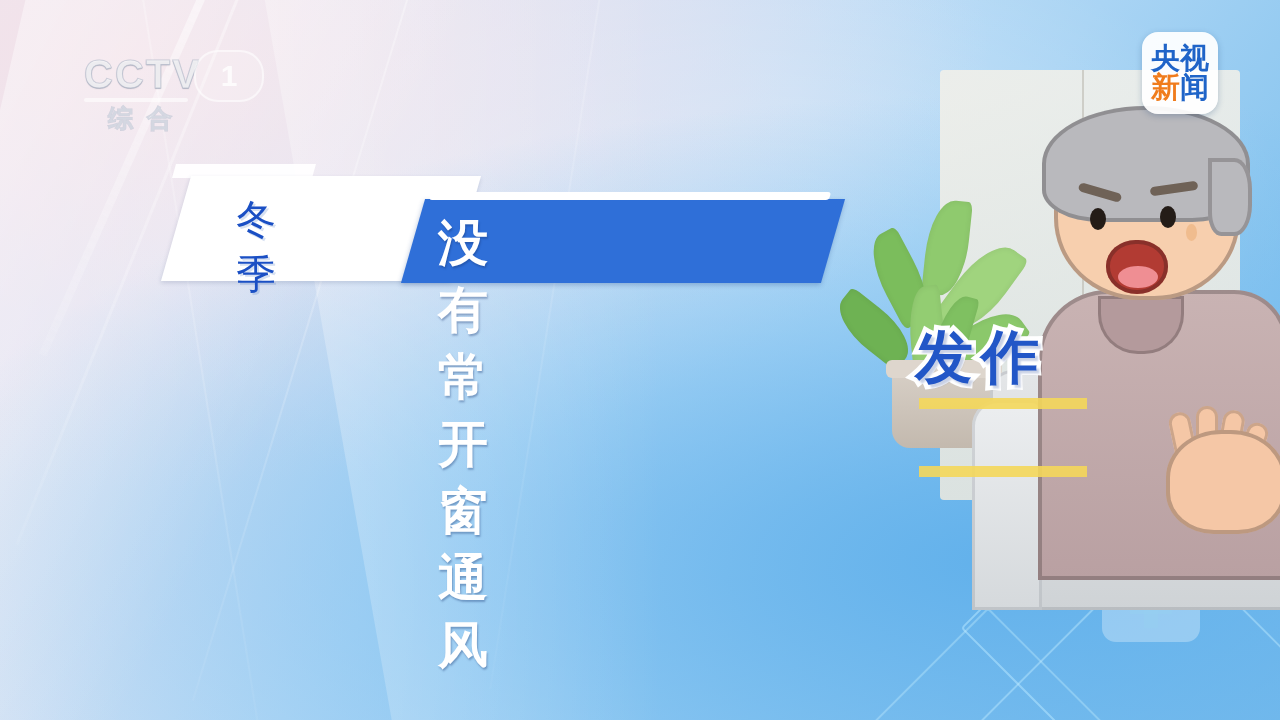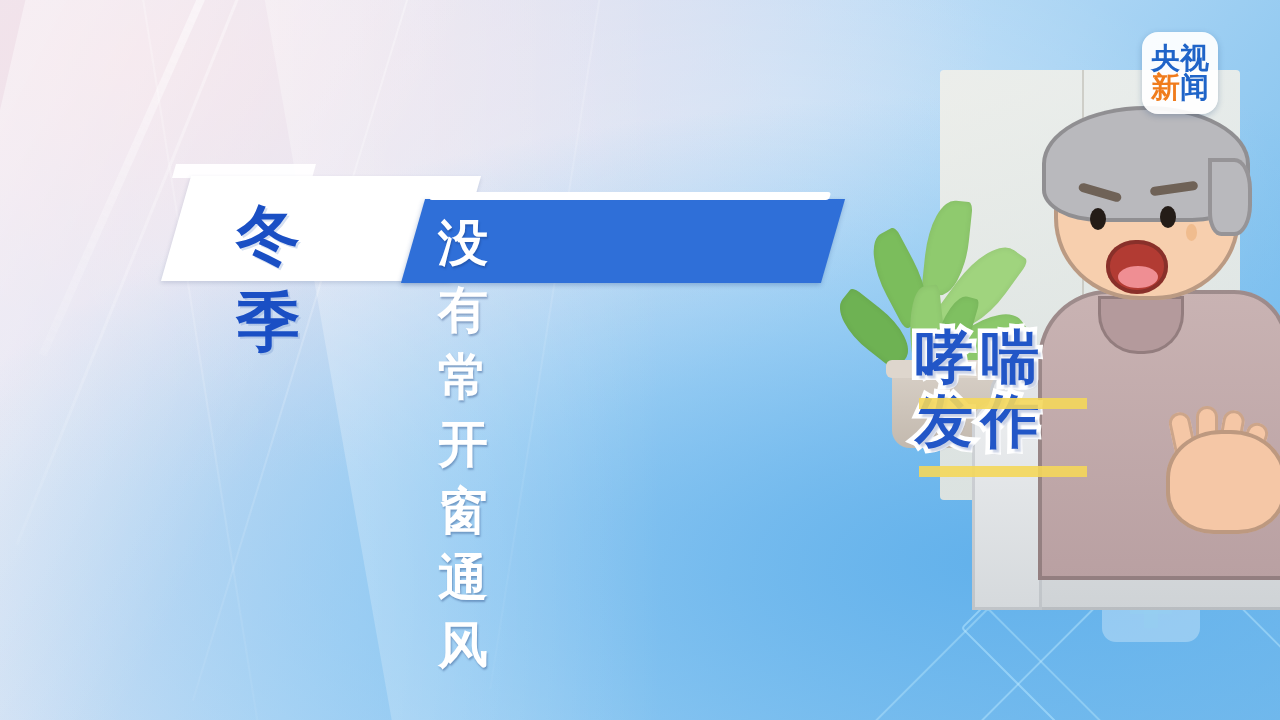--- a/index.html
+++ b/index.html
@@ -126,21 +126,21 @@
     background:rgba(255,255,255,.93);box-shadow:0 2px 6px rgba(20,60,110,.25);
     display:flex;flex-direction:column;align-items:center;justify-content:center;gap:0;}
   .nb-row{display:flex;line-height:1;}
   .nb-ch{font-size:29px;font-weight:bold;color:#1f64c8;font-family:"DejaVu Sans",sans-serif;}
   .nb-ch.orange{color:#f07c1c;}
 
   
   .banner{position:absolute;left:176px;top:176px;height:108px;}
   .banner-white{position:absolute;left:0;top:0;width:290px;height:105px;background:#ffffff;
     transform:skewX(-16deg);box-shadow:0 2px 4px rgba(60,80,120,.18);}
-  .banner-white-txt{position:absolute;left:60px;top:16px;font-size:64px;font-weight:bold;color:#1a4fc4;
+  .banner-white-txt{position:absolute;left:60px;top:16px;font-size:40px;font-weight:normal;color:#1a4fc4;
     letter-spacing:6px;font-family:"DejaVu Sans",sans-serif;
     text-shadow:2px 2px 0 rgba(90,130,200,.25);}
   .banner-blue{position:absolute;left:237px;top:23px;width:420px;height:84px;background:#2f6fd8;
     transform:skewX(-16deg);box-shadow:0 2px 5px rgba(30,70,140,.3);}
   .banner-blue-top{position:absolute;left:254px;top:16px;width:400px;height:8px;background:#ffffff;
     transform:skewX(-16deg);border-radius:3px;}
   .banner-blue-txt{position:absolute;left:262px;top:34px;font-size:50px;font-weight:bold;color:#ffffff;
     letter-spacing:1px;font-family:"DejaVu Sans",sans-serif;text-shadow:1px 2px 2px rgba(20,50,110,.35);}
   .banner-tab{position:absolute;left:174px;top:164px;width:140px;height:14px;background:#ffffff;
     transform:skewX(-16deg);opacity:.95;}
@@ -229,20 +229,26 @@
       <div class="tongue"></div>
       <div class="sweat"></div>
       <div class="finger f1"></div>
       <div class="finger f2"></div>
       <div class="finger f3"></div>
       <div class="finger f4"></div>
       <div class="hand"></div>
     </div>
   </div>
 
+  <div class="cctv-logo">
+    <div class="cctv-text">CCTV</div>
+    <div class="cctv-one">1</div>
+    <div class="cctv-rule"></div>
+    <div class="cctv-sub">综合</div>
+  </div>
 
   <div class="news-badge">
     <div class="nb-row">
       <span class="nb-ch">央</span>
       <span class="nb-ch">视</span>
     </div>
     <div class="nb-row">
       <span class="nb-ch orange">新</span>
       <span class="nb-ch">闻</span>
     </div>
@@ -258,21 +264,20 @@
     <div class="banner-blue-txt">没有常开窗通风</div>
   </div>
 
   <div class="orange-block">
   </div>
 
 
   <div class="blue-block">
     <div class="blue-underline bu1"></div>
     <div class="blue-underline bu2"></div>
-    <div class="blue-line">哮喘</div>
     <div class="blue-line">发作</div>
   </div>
 
   <div class="lower">
     
     
 
     
 
     

